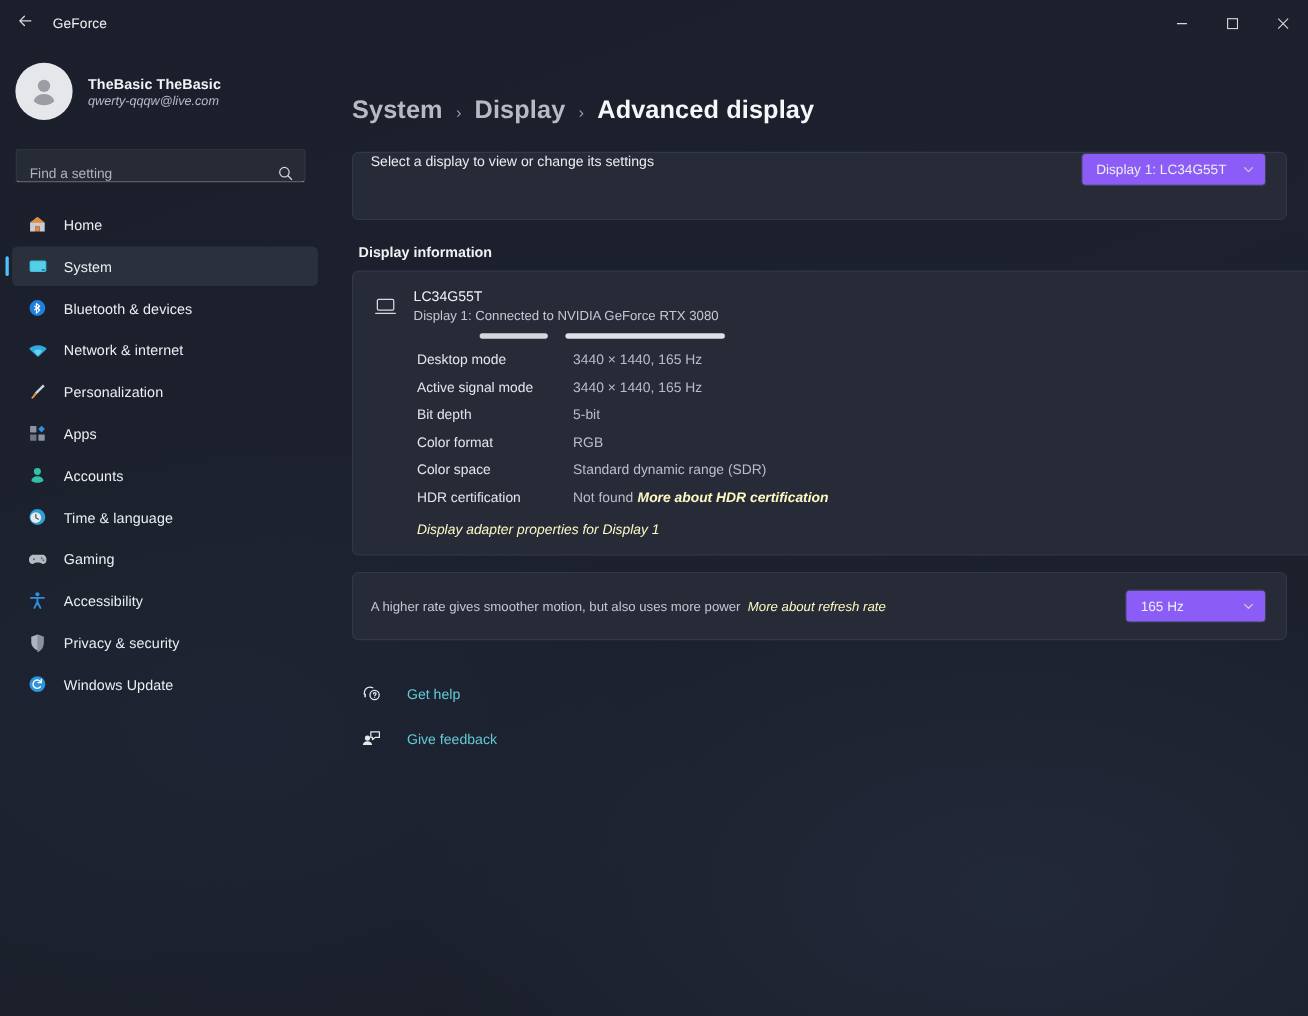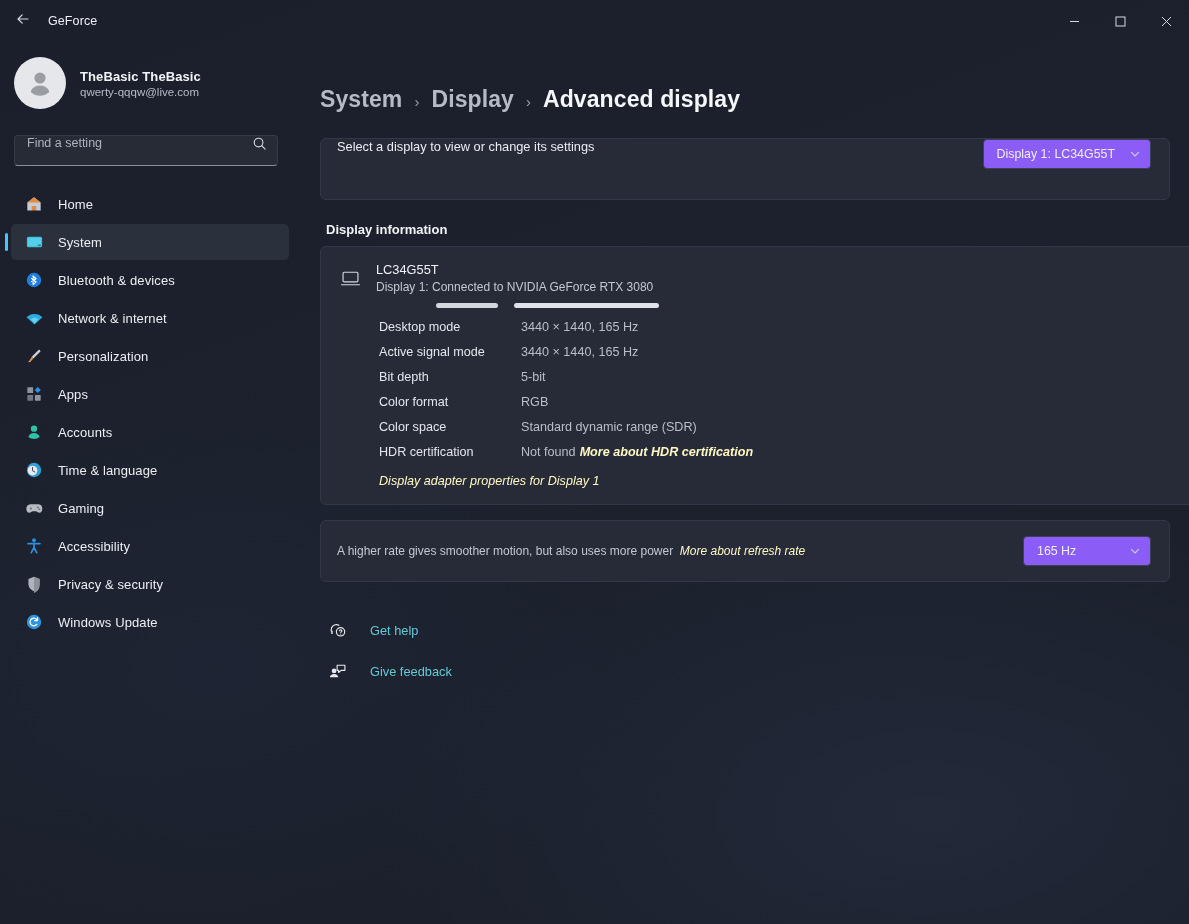--- a/index.html
+++ b/index.html
@@ -58,29 +58,29 @@
   }
   .avatar {
     width: 52px; height: 52px; border-radius: 50%;
     background: #e6e7ea;
     display: flex; align-items: center; justify-content: center;
     flex: 0 0 52px;
   }
   .avatar svg { display: block; }
   .acct-text { display: flex; flex-direction: column; gap: 2px; min-width: 0; }
   .acct-name { font-size: 13px; font-weight: 700; color: #f2f3f6; letter-spacing: 0.1px; }
-  .acct-mail { font-size: 11.5px; color: #b6bbc6; }
+  .acct-mail { font-size: 11.5px; color: #b6bbc6; font-style: italic; }
 
   .searchbox {
     margin: 14px 11px 0 14px;
     height: 31px; border-radius: 4px;
     background: #262b36;
     border: 1px solid #353b48;
     border-bottom: 1px solid #8a8f9c;
-    display: flex; align-items: flex-start;
+    display: flex; align-items: flex-end;
     padding: 0 10px 0 12px;
     cursor: text;
   }
   .searchbox input {
     flex: 1; background: transparent; border: 0; outline: 0;
     color: #e9ebef; font-size: 12.5px;
     font-family: "Liberation Sans", sans-serif;
   }
   .searchbox input::placeholder { color: #aeb3bf; }
   .search-ico { color: #d3d6dd; display: flex; }

